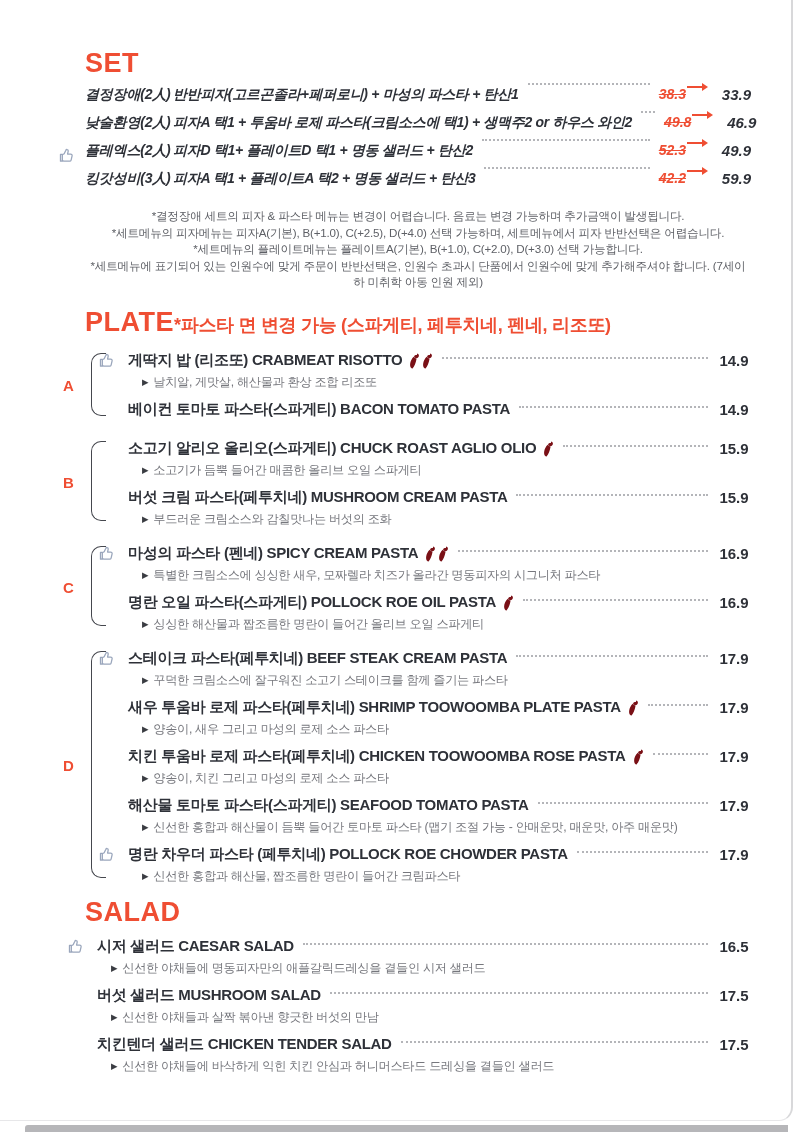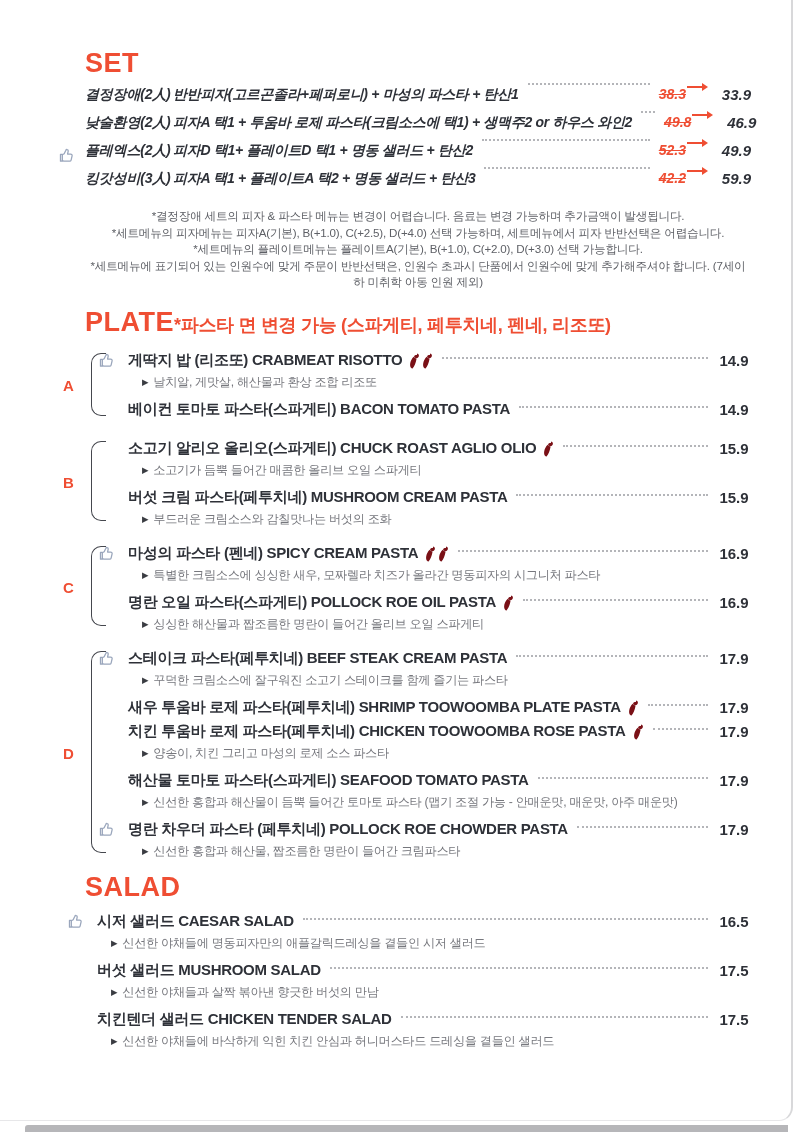--- a/index.html
+++ b/index.html
@@ -254,20 +254,21 @@
         <div class="mi-line">
           <span class="mi-name">새우 투움바 로제 파스타(페투치네) SHRIMP TOOWOOMBA PLATE PASTA</span>
           <span class="chilis">
               <svg width="12" height="16" viewBox="0 0 13 17">
                 <use href="#def-chili"></use>
               </svg>
             </span>
           <span class="leader"></span>
           <span class="mi-price">17.9</span>
         </div>
+        <div class="mi-desc"><span class="tri">▶</span><span>양송이, 새우 그리고 마성의 로제 소스 파스타</span></div>
       </div>
 
       <div class="mi">
         <div class="mi-line">
           <span class="mi-name">치킨 투움바 로제 파스타(페투치네) CHICKEN TOOWOOMBA ROSE PASTA</span>
           <span class="chilis">
               <svg width="12" height="16" viewBox="0 0 13 17">
                 <use href="#def-chili"></use>
               </svg>
             </span>

